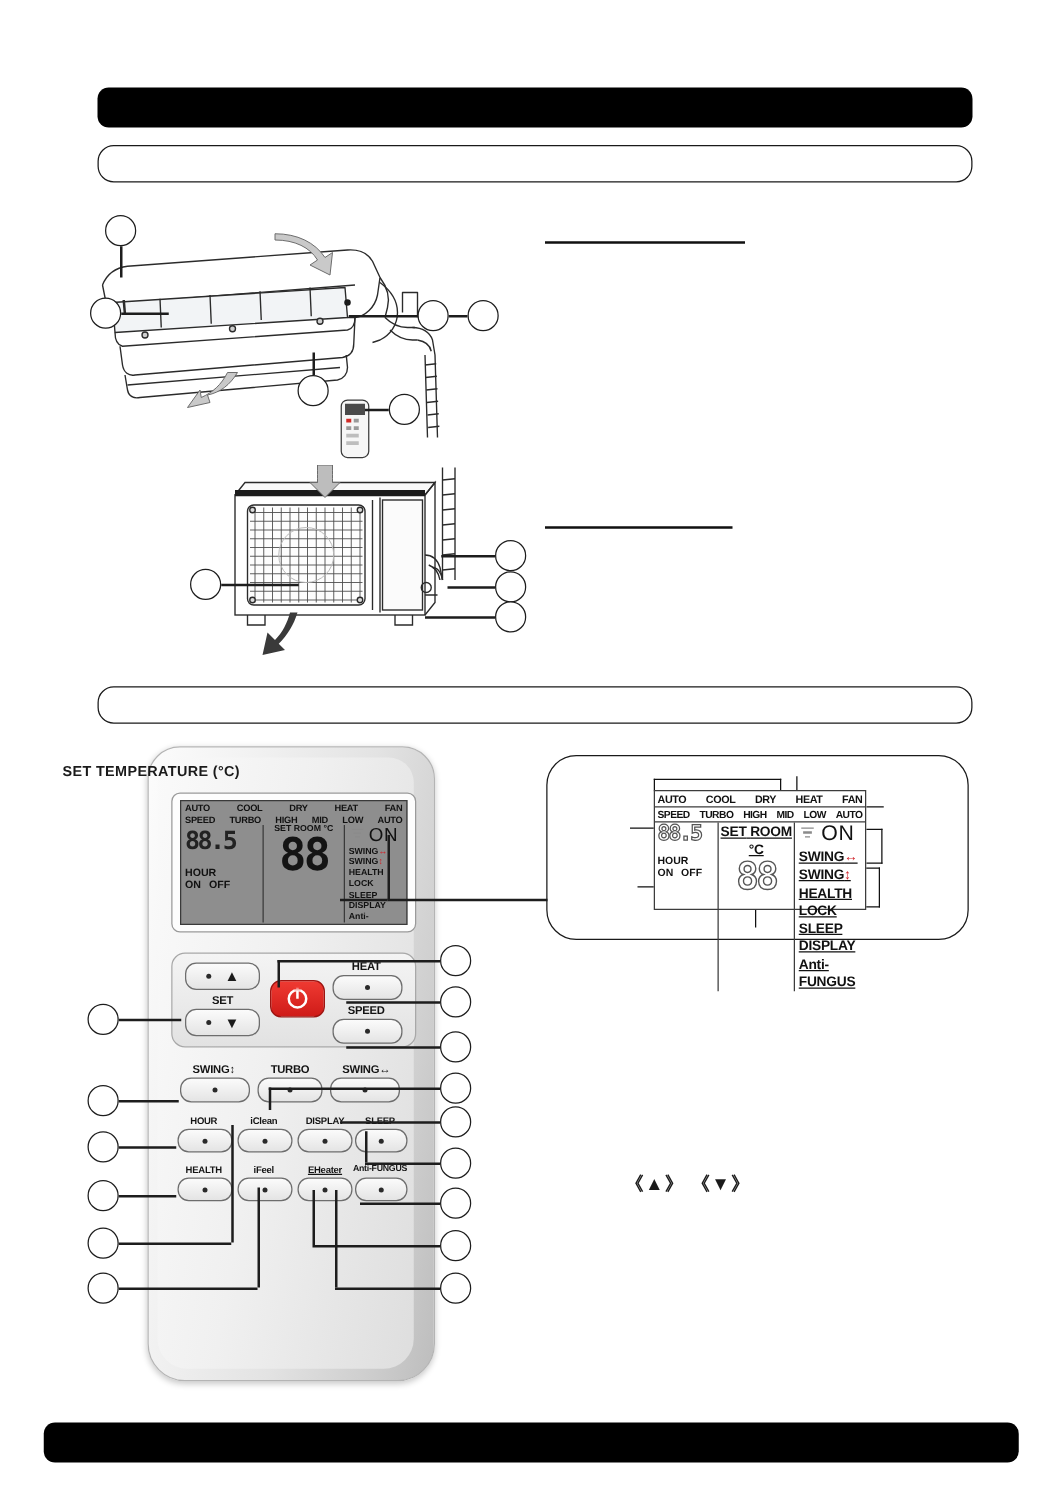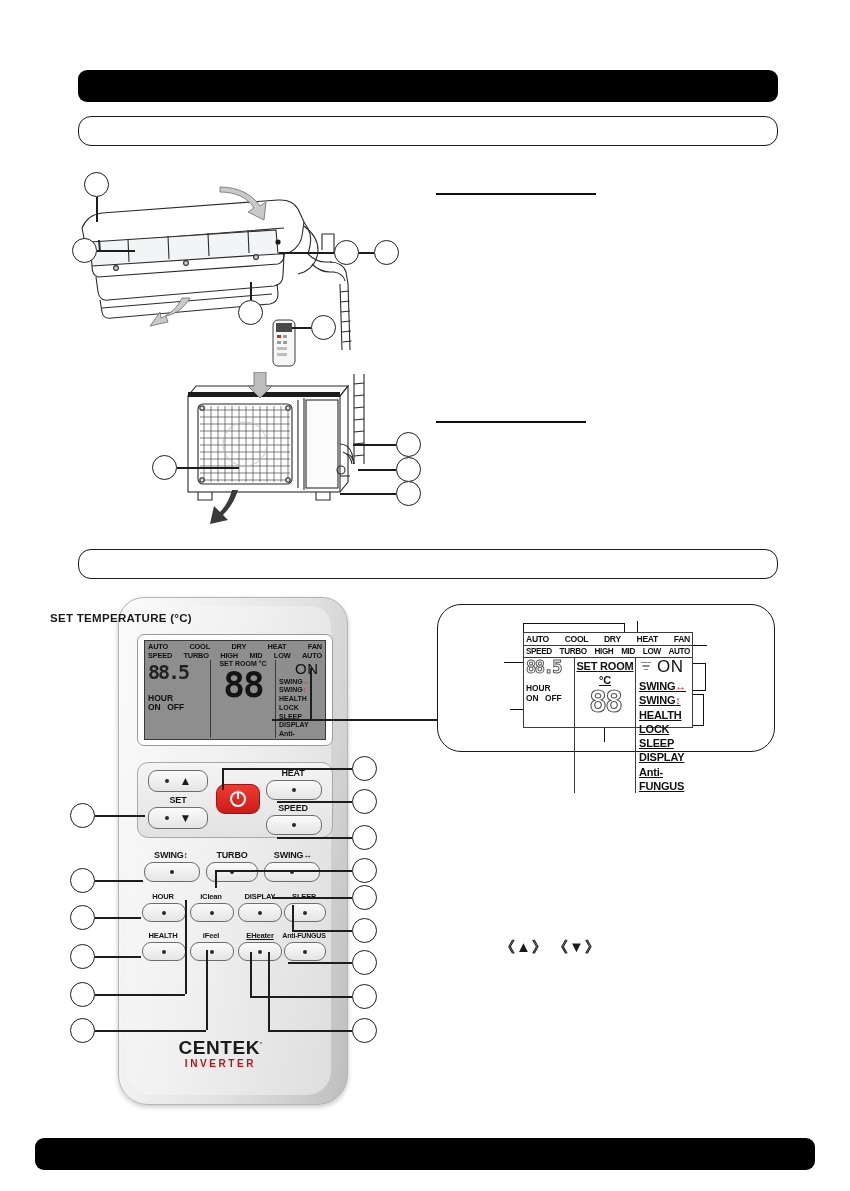--- a/index.html
+++ b/index.html
@@ -484,26 +484,20 @@
       <div class="btn-lab tiny" style="left:109px; top:325px; width:50px;text-decoration:underline;">EHeater</div>
       <div class="btn" style="left:112px; top:336px; width:44px; height:19px;">
         <span class="dot"></span>
       </div>
 
       <div class="btn-lab" style="left:152px; top:326px; width:52px; font-size:7px;">Anti-FUNGUS</div>
       <div class="btn" style="left:158px; top:336px; width:42px; height:19px;">
         <span class="dot"></span>
       </div>
 
-      <div class="logo-wrap">
-        <div class="logo-main">
-          <span>CENTEK</span><sup>'</sup>
-        </div>
-        <div class="logo-sub">INVERTER</div>
-      </div>
 
     </div>
   </div>
 
   <div class="rem-title">SET TEMPERATURE (°C)</div>
 
   <div class="zoom-panel">
 
     <div class="zbr zbr-h" style="left:85px; top:18px; width:102px;"></div>
     <div class="zbr zbr-v" style="left:85px; top:18px; height:10px;"></div>

